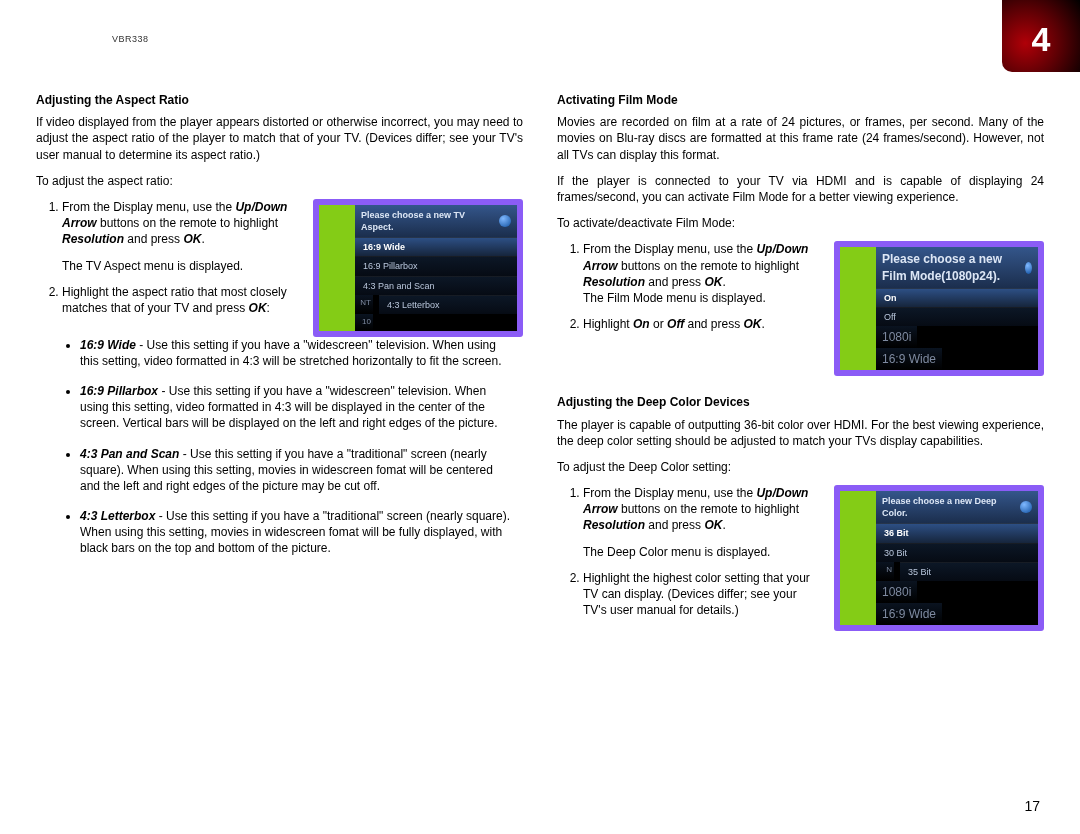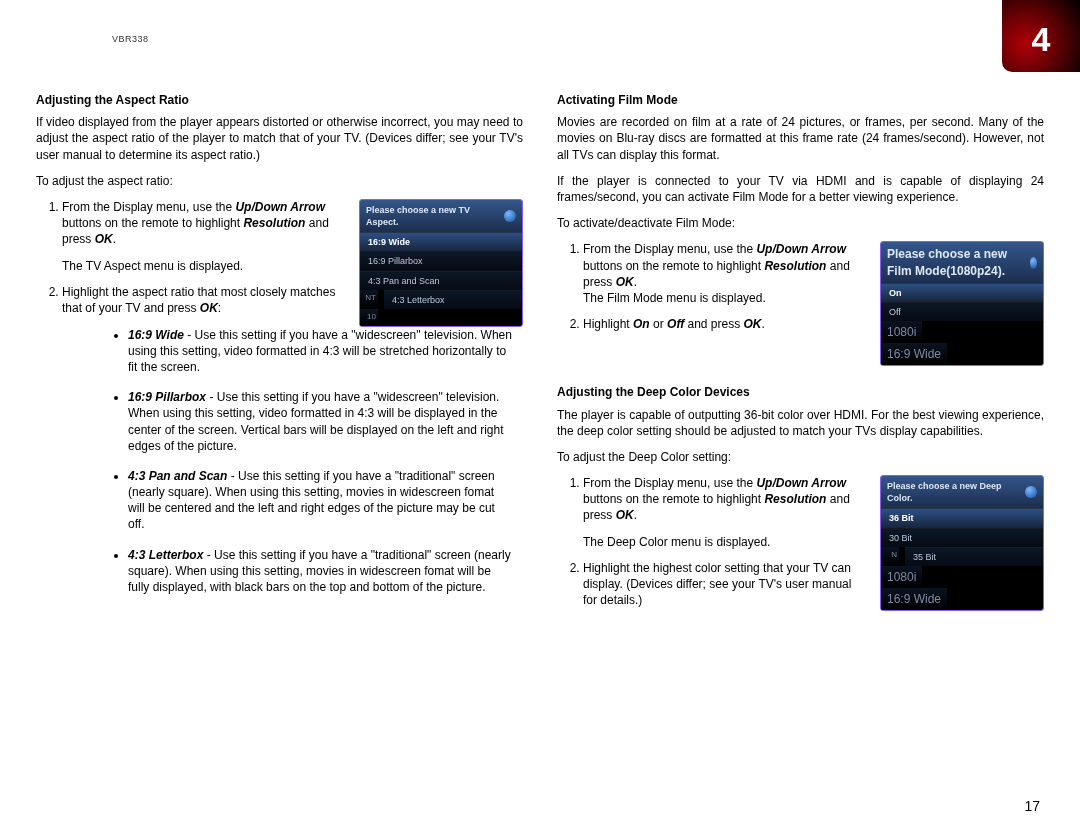--- a/index.html
+++ b/index.html
@@ -65,33 +65,34 @@
   h3.section {
     font-size: 12px;
     font-weight: bold;
     margin: 0 0 6px 0;
   }
   p { margin: 0 0 10px 0; text-align: justify; }
   .intro { text-align: justify; }
   ol { margin: 0 0 10px 0; padding-left: 26px; }
   ol li { margin-bottom: 10px; text-align: left; }
   ul.bullets { list-style: disc; margin: 0 0 10px 0; padding-left: 44px; }
-  ul.bullets li { margin-bottom: 14px; padding-right: 10px; margin-left: 48px; }
+  ul.bullets li { margin-bottom: 14px; padding-right: 10px; }
   b { font-weight: bold; font-style: italic; }
   .step-row { display: flex; align-items: flex-start; gap: 14px; }
   .step-row .text { flex: 1; }
   .menu-shot {
     width: 162px;
-    border: 1px solid #8b5cf6;
+    border: 6px solid #8b5cf6;
     border-radius: 3px;
     overflow: hidden;
     background: #84cc16;
     flex-shrink: 0;
     font-size: 9px;
     color: #cfd8e8;
+    padding-left: 36px;
   }
   .menu-shot .title-row {
     background: linear-gradient(#34568b, #1b2e4d);
     padding: 4px 6px;
     display: flex;
     justify-content: space-between;
     align-items: center;
     font-size: 9px;
     color: #dce6f5;
     font-weight: bold;

